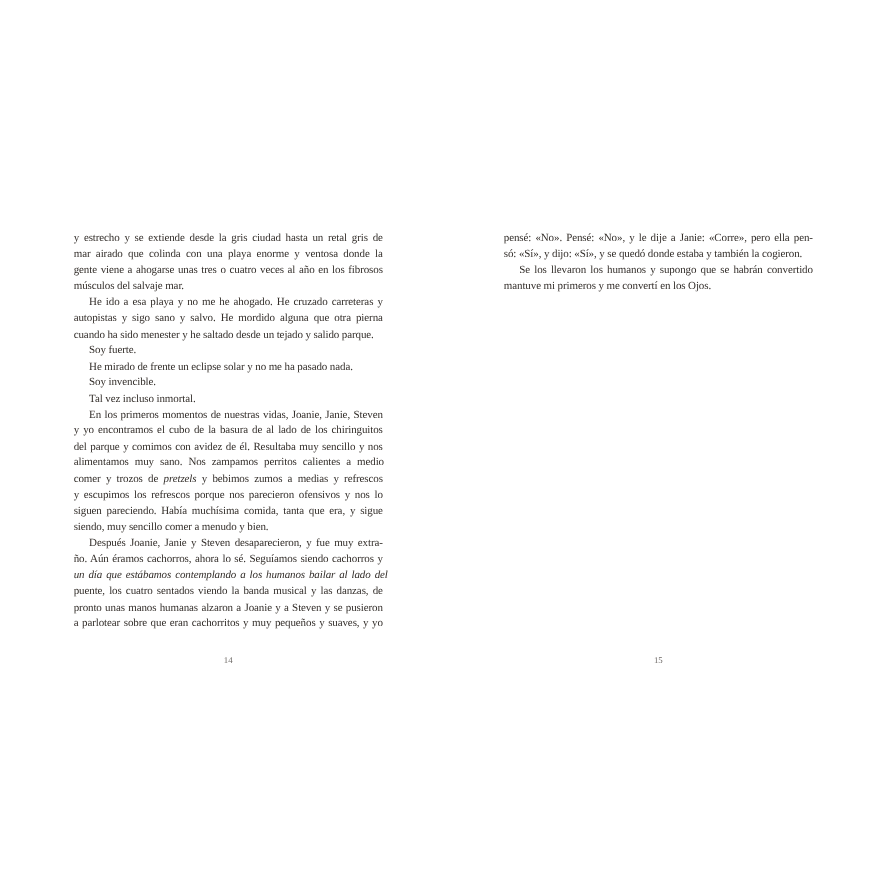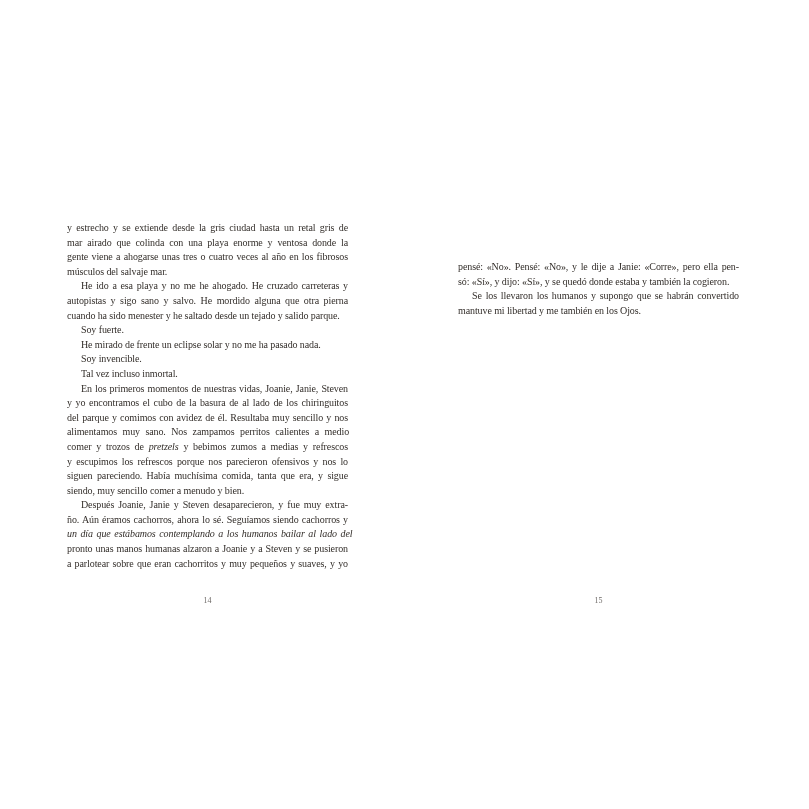--- a/index.html
+++ b/index.html
@@ -17,25 +17,25 @@
   }
   .page {
     position: absolute;
     top: 0;
     height: 809px;
   }
   .page.left  { left: 0;   width: 404px; }
   .page.right { left: 404px; width: 405px; }
   .text-column {
     position: absolute;
-    top: 217px;
+    top: 206px;
     width: 281px;
   }
   .page.left  .text-column { left: 67px; }
-  .page.right .text-column { left: 54px; margin-top: 39px; }
+  .page.right .text-column { left: 54px; }
   .text-line {
     height: 14.6px;
     white-space: nowrap;
     overflow: visible;
   }
   .line-text {
     display: inline-block;
     font-size: 10px;
     line-height: 14.6px;
     letter-spacing: -0.1px;
@@ -77,29 +77,30 @@
         <div class="text-line"><span class="line-text" style="word-spacing: 1.31px;">y yo encontramos el cubo de la basura de al lado de los chiringuitos</span></div>
         <div class="text-line"><span class="line-text" style="word-spacing: 0.809px;">del parque y comimos con avidez de él. Resultaba muy sencillo y nos</span></div>
         <div class="text-line"><span class="line-text" style="word-spacing: 3.082px;">alimentamos muy sano. Nos zampamos perritos calientes a medio</span></div>
         <div class="text-line"><span class="line-text" style="word-spacing: 2.395px;">comer y trozos de <i>pretzels</i> y bebimos zumos a medias y refrescos</span></div>
         <div class="text-line"><span class="line-text" style="word-spacing: 1.877px; text-align: right;">y escupimos los refrescos porque nos parecieron ofensivos y nos lo</span></div>
         <div class="text-line"><span class="line-text" style="word-spacing: 2.016px;">siguen pareciendo. Había muchísima comida, tanta que era, y sigue</span></div>
         <div class="text-line"><span class="line-text">siendo, muy sencillo comer a menudo y bien.</span></div>
         <div class="text-line"><span class="line-text indent" style="word-spacing: 1.642px;">Después Joanie, Janie y Steven desaparecieron, y fue muy extra-</span></div>
         <div class="text-line"><span class="line-text" style="word-spacing: 0.859px;">ño. Aún éramos cachorros, ahora lo sé. Seguíamos siendo cachorros y</span></div>
         <div class="text-line"><span class="line-text" style="word-spacing: 1.227px; font-style: italic;">un día que estábamos contemplando a los humanos bailar al lado del</span></div>
+        <div class="text-line"><span class="line-text" style="word-spacing: 1.398px;">puente, los cuatro sentados viendo la banda musical y las danzas, de</span></div>
         <div class="text-line"><span class="line-text" style="word-spacing: 0.647px;">pronto unas manos humanas alzaron a Joanie y a Steven y se pusieron</span></div>
         <div class="text-line"><span class="line-text" style="word-spacing: 0.866px;">a parlotear sobre que eran cachorritos y muy pequeños y suaves, y yo</span></div>
       </div>
     <div class="page-number">14</div>
   </div>
 
   <div class="page right">
     <div class="text-column">
         <div class="text-line"><span class="line-text" style="word-spacing: 1.374px;">pensé: «No». Pensé: «No», y le dije a Janie: «Corre», pero ella pen-</span></div>
         <div class="text-line"><span class="line-text">só: «Sí», y dijo: «Sí», y se quedó donde estaba y también la cogieron.</span></div>
         <div class="text-line"><span class="line-text indent" style="word-spacing: 1.434px;">Se los llevaron los humanos y supongo que se habrán convertido</span></div>
-        <div class="text-line"><span class="line-text">mantuve mi libertad y me también en los Ojos.</span></div>
+        <div class="text-line"><span class="line-text">mantuve mi primeros y me convertí en los Ojos.</span></div>
       </div>
     <div class="page-number">15</div>
   </div>
 
 </div>
 
 </body></html>

